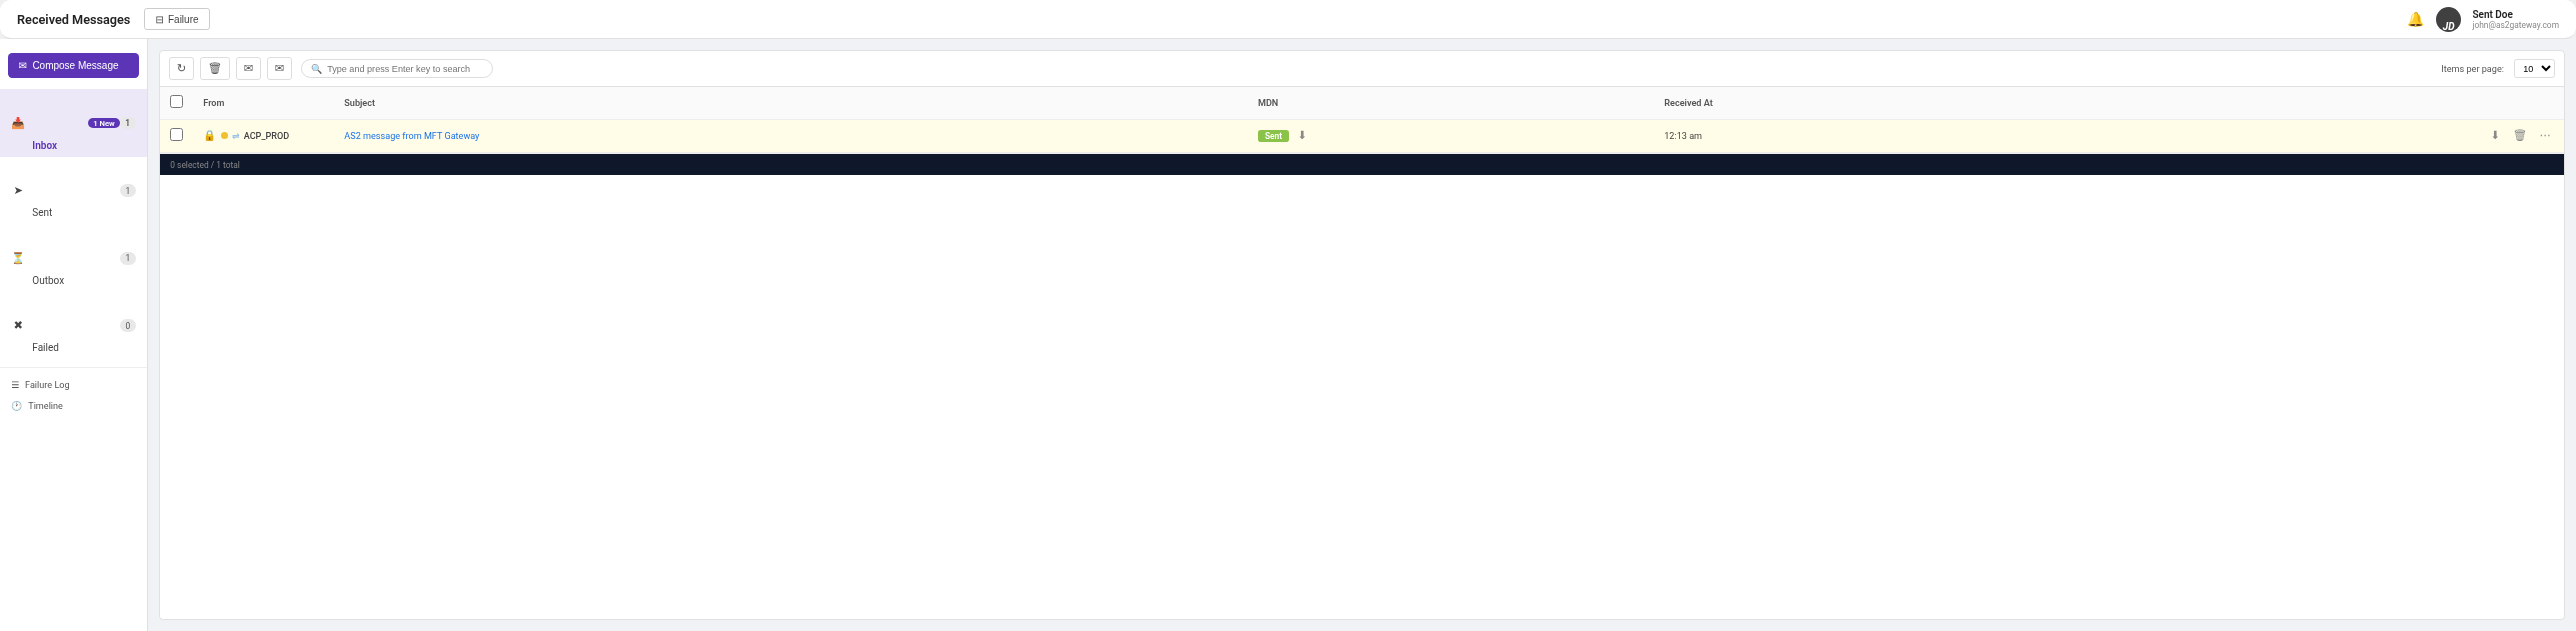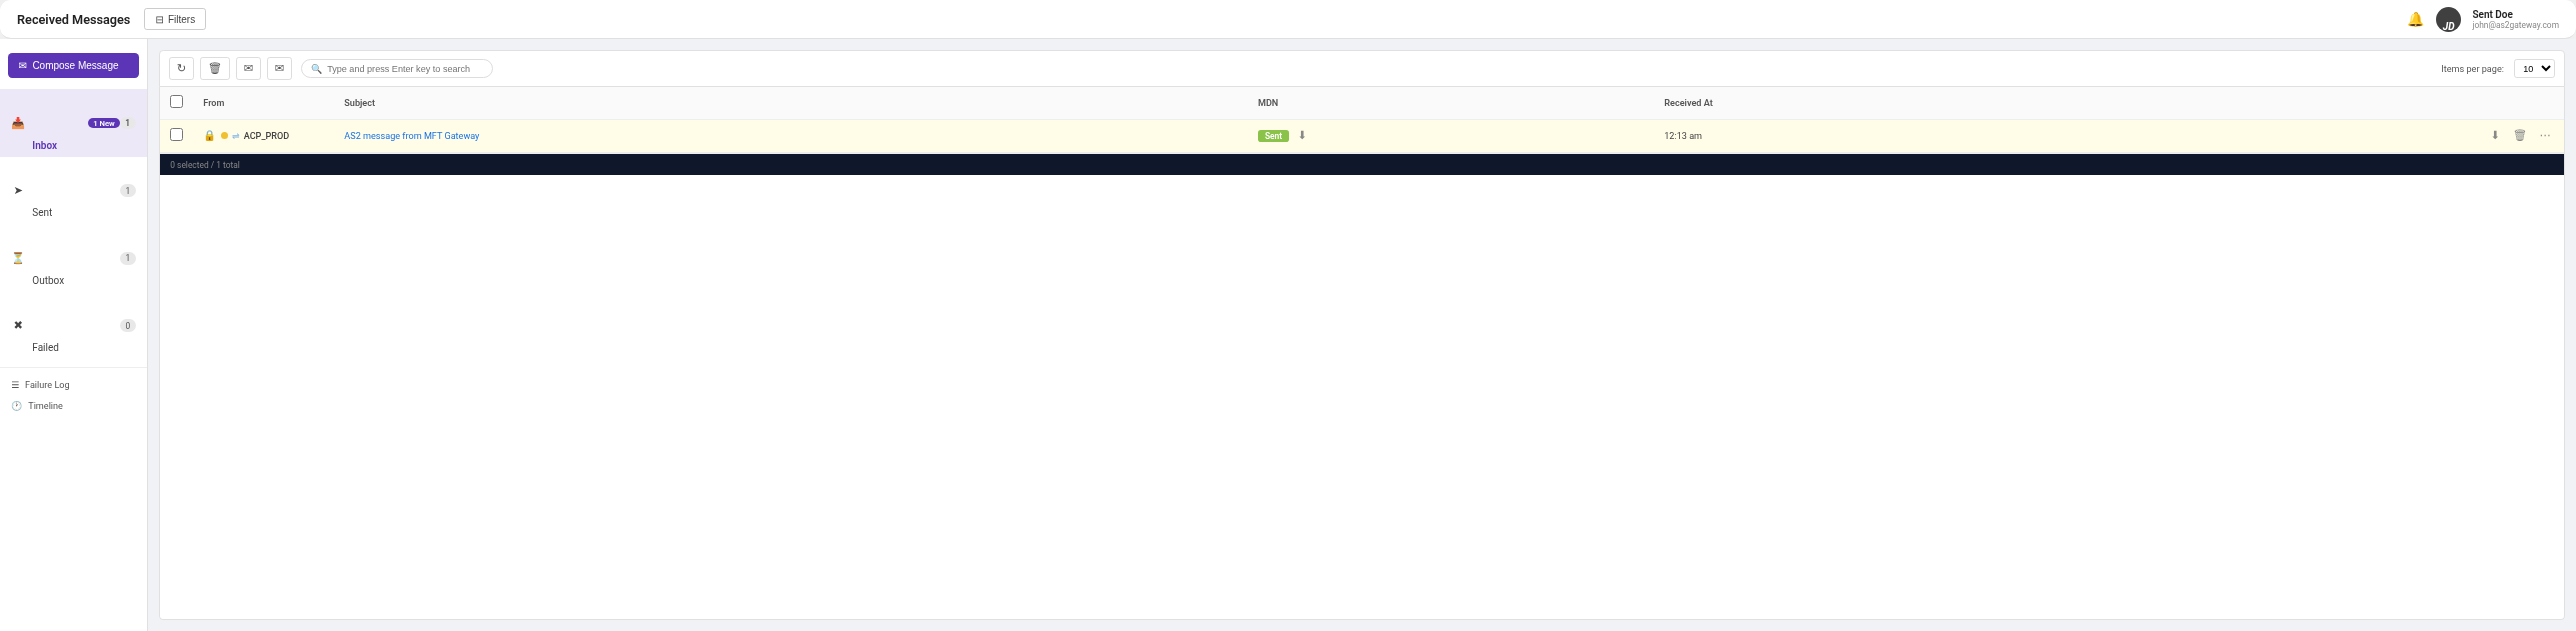--- a/index.html
+++ b/index.html
@@ -131,21 +131,21 @@
     .td-actions { display: flex; align-items: center; gap: 7px; justify-content: flex-end; }
   </style>
 </head>
 <body>
 
 <div class="header">
   <div class="header-left" style="display:flex;align-items:center;gap:14px;">
     <span class="header-title">Received Messages</span>
     <button class="filter-btn">
       <span>⊟</span>
-      <span>Filters</span>
+      <span>Failure</span>
     </button>
   </div>
   <div class="header-right">
     <span class="bell-icon">🔔</span>
     <div class="user-avatar">
       <span>JD</span>
     </div>
     <div class="user-info">
       <span class="user-name">Sent Doe</span>
       <span class="user-email">john@as2gateway.com</span>

